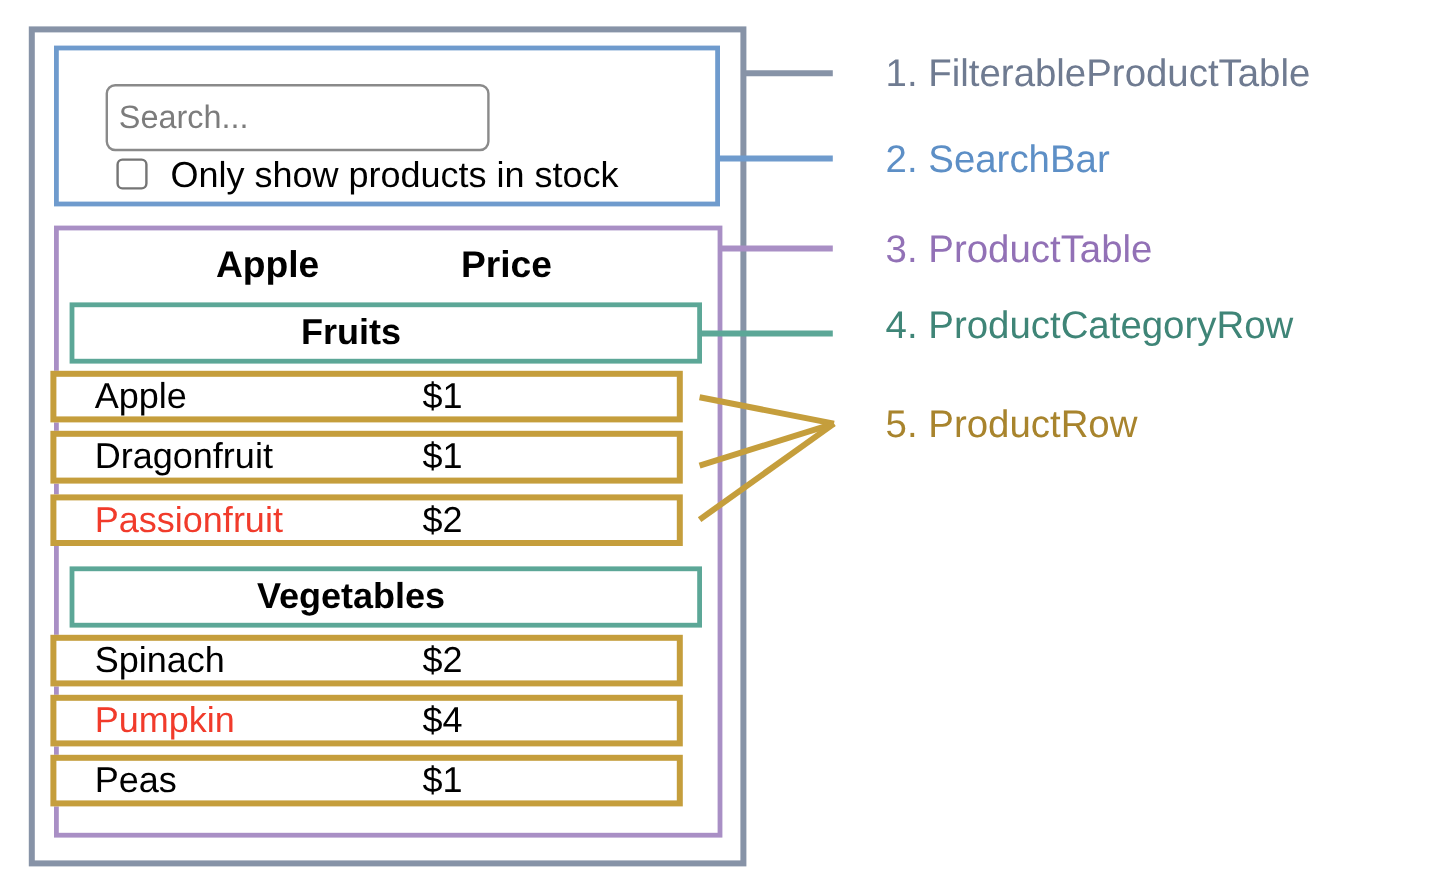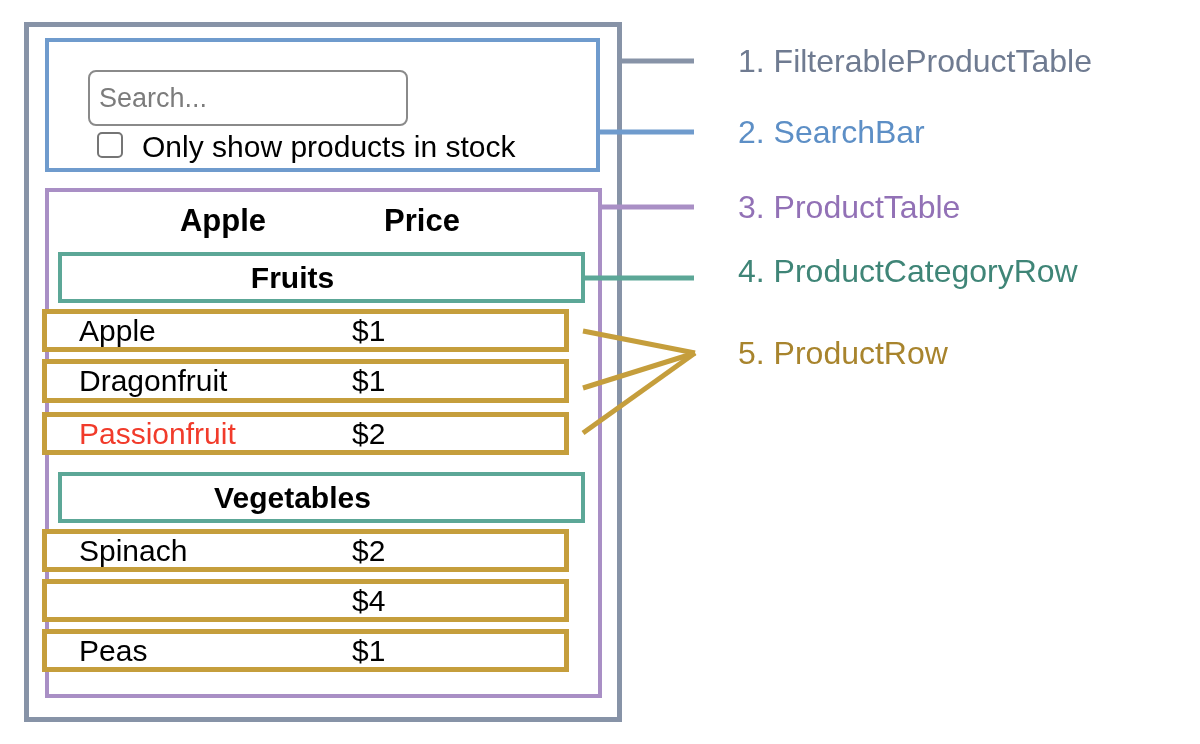--- a/index.html
+++ b/index.html
@@ -162,20 +162,21 @@
   <div class="category-row" style="top:472px;height:51px">
     <span class="cat-label">Vegetables</span>
   </div>
 
   <div class="product-row" style="top:529px;height:43px">
     <span class="pname" style="color: rgb(0, 0, 0);">Spinach</span>
     <span class="pprice">$2</span>
   </div>
 
   <div class="product-row" style="top:579px;height:43px">
+    <span class="pname" style="color: rgb(241, 59, 43);">Pumpkin</span>
     <span class="pprice">$4</span>
   </div>
 
   <div class="product-row" style="top:629px;height:43px">
     <span class="pname" style="color: rgb(0, 0, 0);">Peas</span>
     <span class="pprice">$1</span>
   </div>
 
   <svg id="connector-svg">
     <line x1="620" y1="61" x2="694" y2="61" stroke="#8793a7" stroke-width="5"></line>

